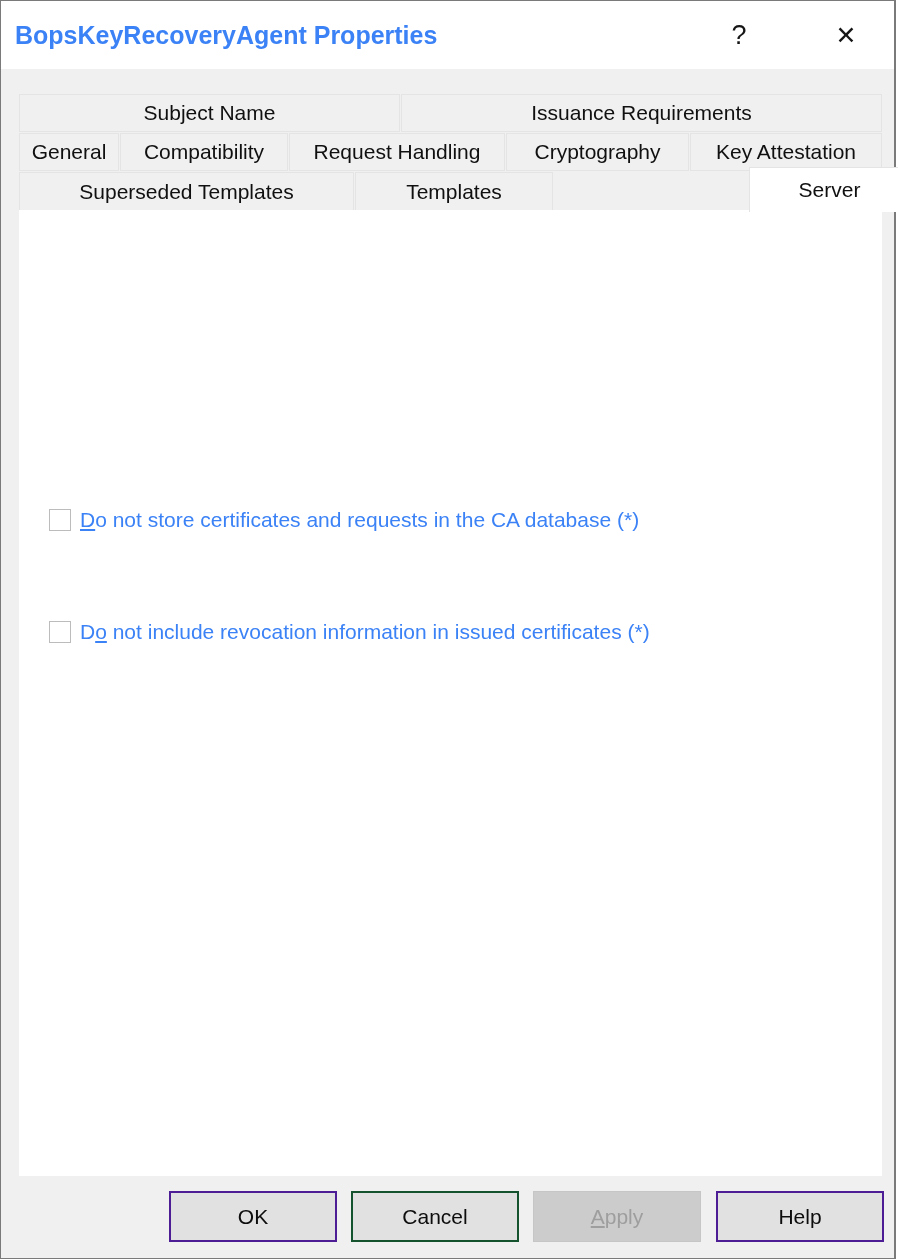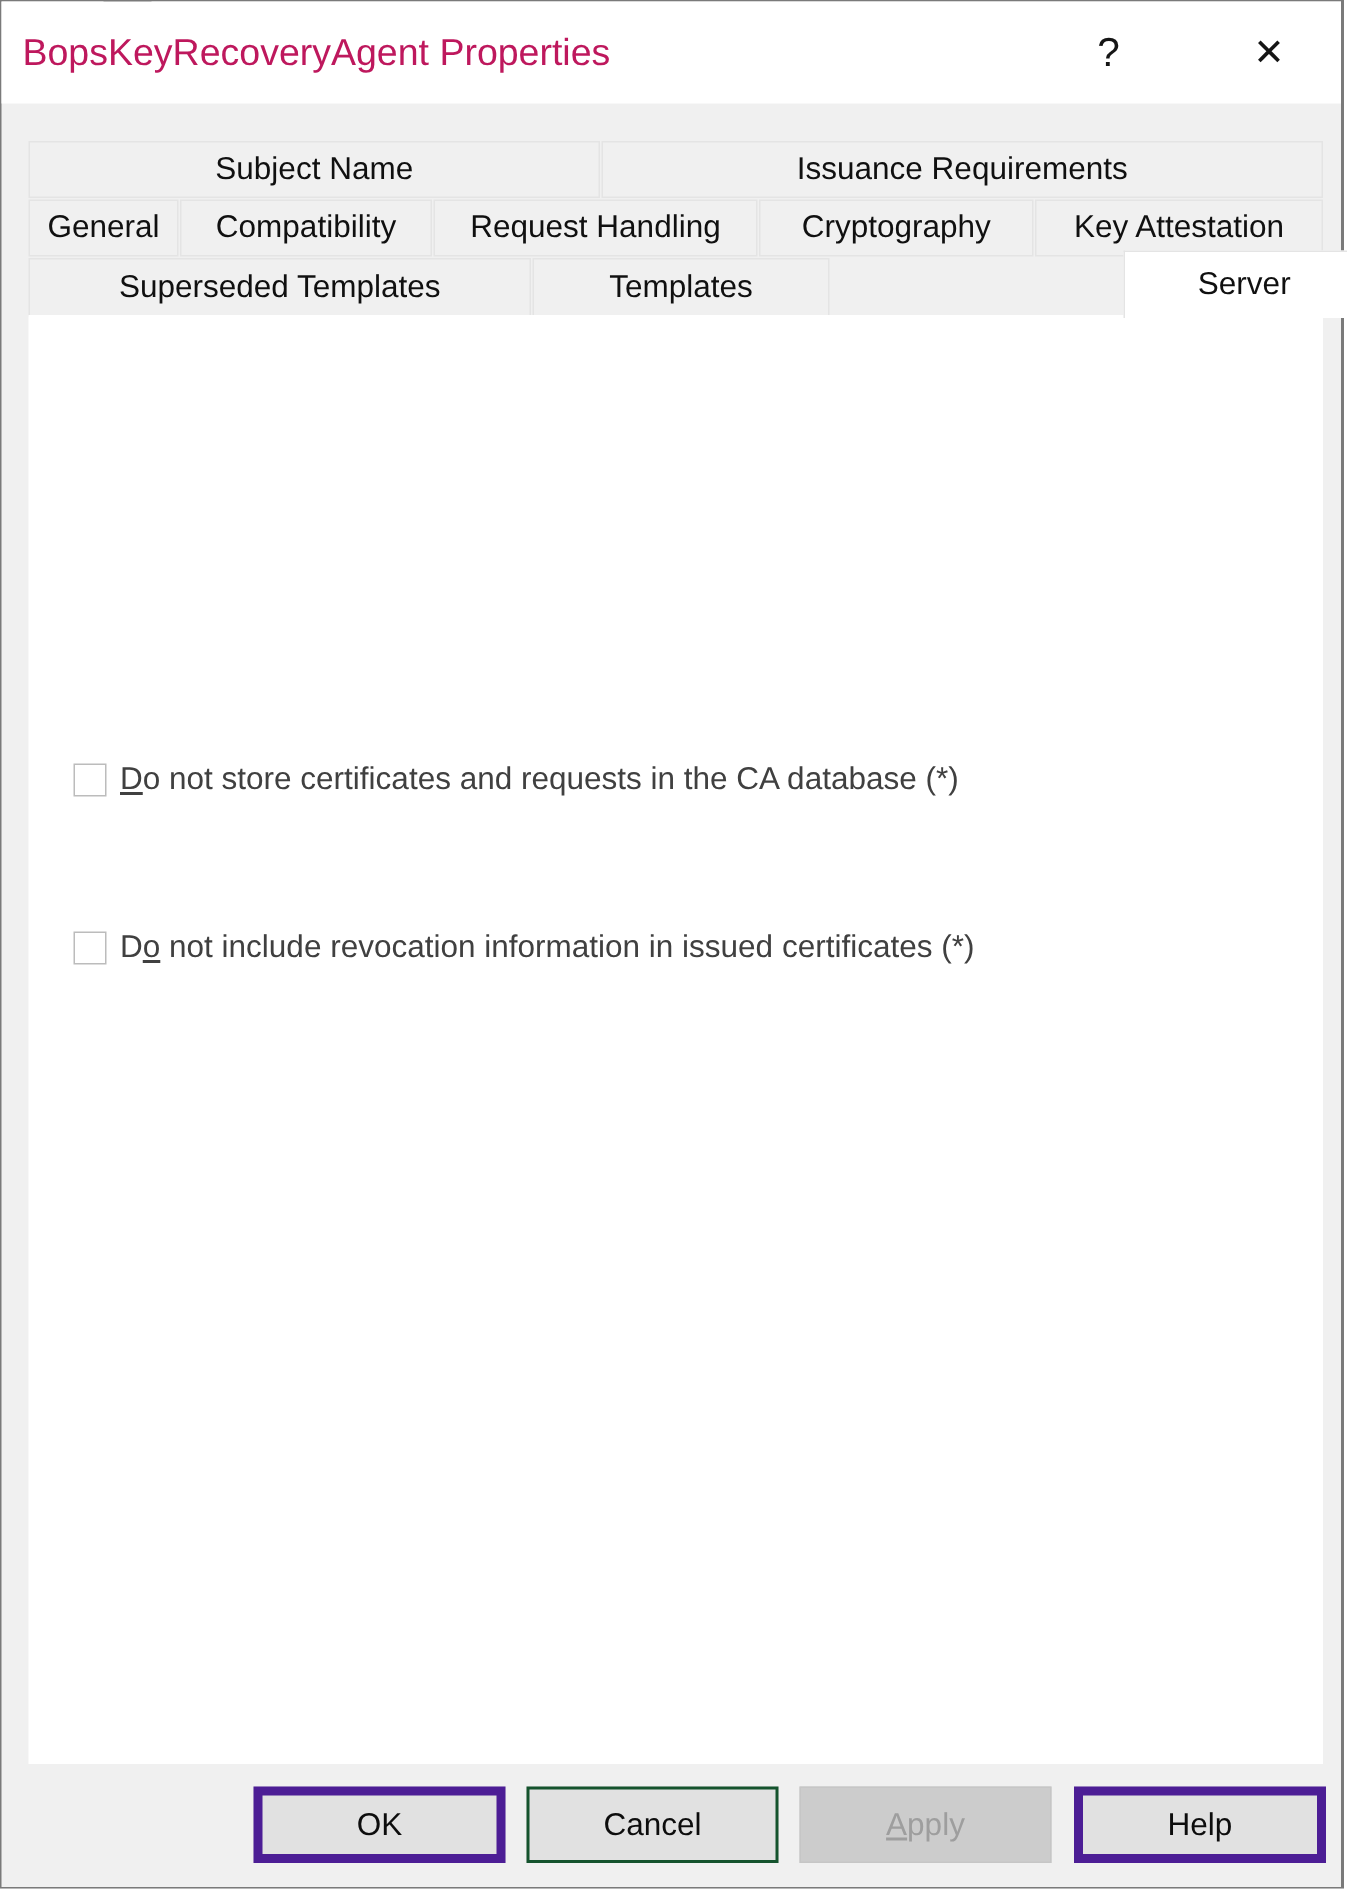--- a/index.html
+++ b/index.html
@@ -4,21 +4,21 @@
 <style>
   * { margin:0; padding:0; box-sizing:border-box; }
   html,body { width:898px; height:1259px; background:#ffffff; overflow:hidden;
     font-family:"Liberation Sans", sans-serif; }
   .dialog {
     position:absolute; left:0; top:0; width:896px; height:1259px;
     background:#f0f0f0; border:1px solid #7a7a7a; border-right:2px solid #7a7a7a;
   }
   .artifact { position:absolute; left:68px; top:0; width:32px; height:4px; background:#3d3d3d; }
   .titlebar { position:absolute; left:0; top:0; width:100%; height:68px; background:#ffffff; }
-  .title { position:absolute; left:14px; top:0; line-height:68px; font-size:25px; color:#be185d; white-space:nowrap; }
+  .title { position:absolute; left:14px; top:0; line-height:68px; font-size:25px; color:#3b82f6; white-space:nowrap;font-weight:bold; }
   .cap-btn { position:absolute; top:0; height:68px; display:flex; align-items:center; justify-content:center; color:#151515; cursor:default; }
   .help-btn { left:708px; width:60px; font-size:27px; font-weight:300; }
   .close-btn { left:815px; width:60px; font-size:25px; font-weight:300; }
   .tab { position:absolute; background:#f0f0f0; border:1px solid #e4e4e4;
     display:flex; align-items:center; justify-content:center;
     font-size:21px; color:#101010; white-space:nowrap; }
   .tab.active { background:#ffffff; border-bottom:none; z-index:3; }
   .row1 { top:93px;  height:38px; }
   .row2 { top:132px; height:38px; }
   .row3 { top:171px; height:39px; }
@@ -31,24 +31,24 @@
   .t-keyatt    { left:689px; width:192px; }
   .t-superseded{ left:18px;  width:335px; }
   .t-extensions{ left:354px; width:198px; }
   .t-security  { left:553px; width:167px; }
   .t-server    { left:748px; width:161px; top:166px; height:45px; }
   .pane { position:absolute; left:18px; top:209px; width:863px; height:966px; background:#ffffff; z-index:1; }
   .check-row { position:absolute; left:30px; display:flex; align-items:center; gap:9px; height:26px; }
   .cb1 { top:297px; }
   .cb2 { top:409px;justify-content:flex-end; }
   .checkbox { width:22px; height:22px; background:#ffffff; border:1px solid #bcbcbc; flex:0 0 auto; }
-  .check-label { font-size:21px; color:#404040; white-space:nowrap; }
+  .check-label { font-size:21px; color:#3b82f6; white-space:nowrap; }
   .accel { text-decoration:underline; text-underline-offset:2px; }
   .btn { position:absolute; top:1190px; width:168px; height:51px;
-    background:#e1e1e1; border:6px solid #4c1d95;
+    background:#e1e1e1; border:2px solid #4c1d95;
     display:flex; align-items:center; justify-content:center;
     font-size:21px; color:#0d0d0d; cursor:default; white-space:nowrap; }
   .btn-ok     { left:168px; }
   .btn-cancel { left:350px; border:2px solid #14532d; }
   .btn-apply  { left:532px; background:#cccccc; border:1px solid #c6c6c6; color:#9e9e9e; }
   .btn-help   { left:715px; }
 </style>
 </head>
 <body>
 

